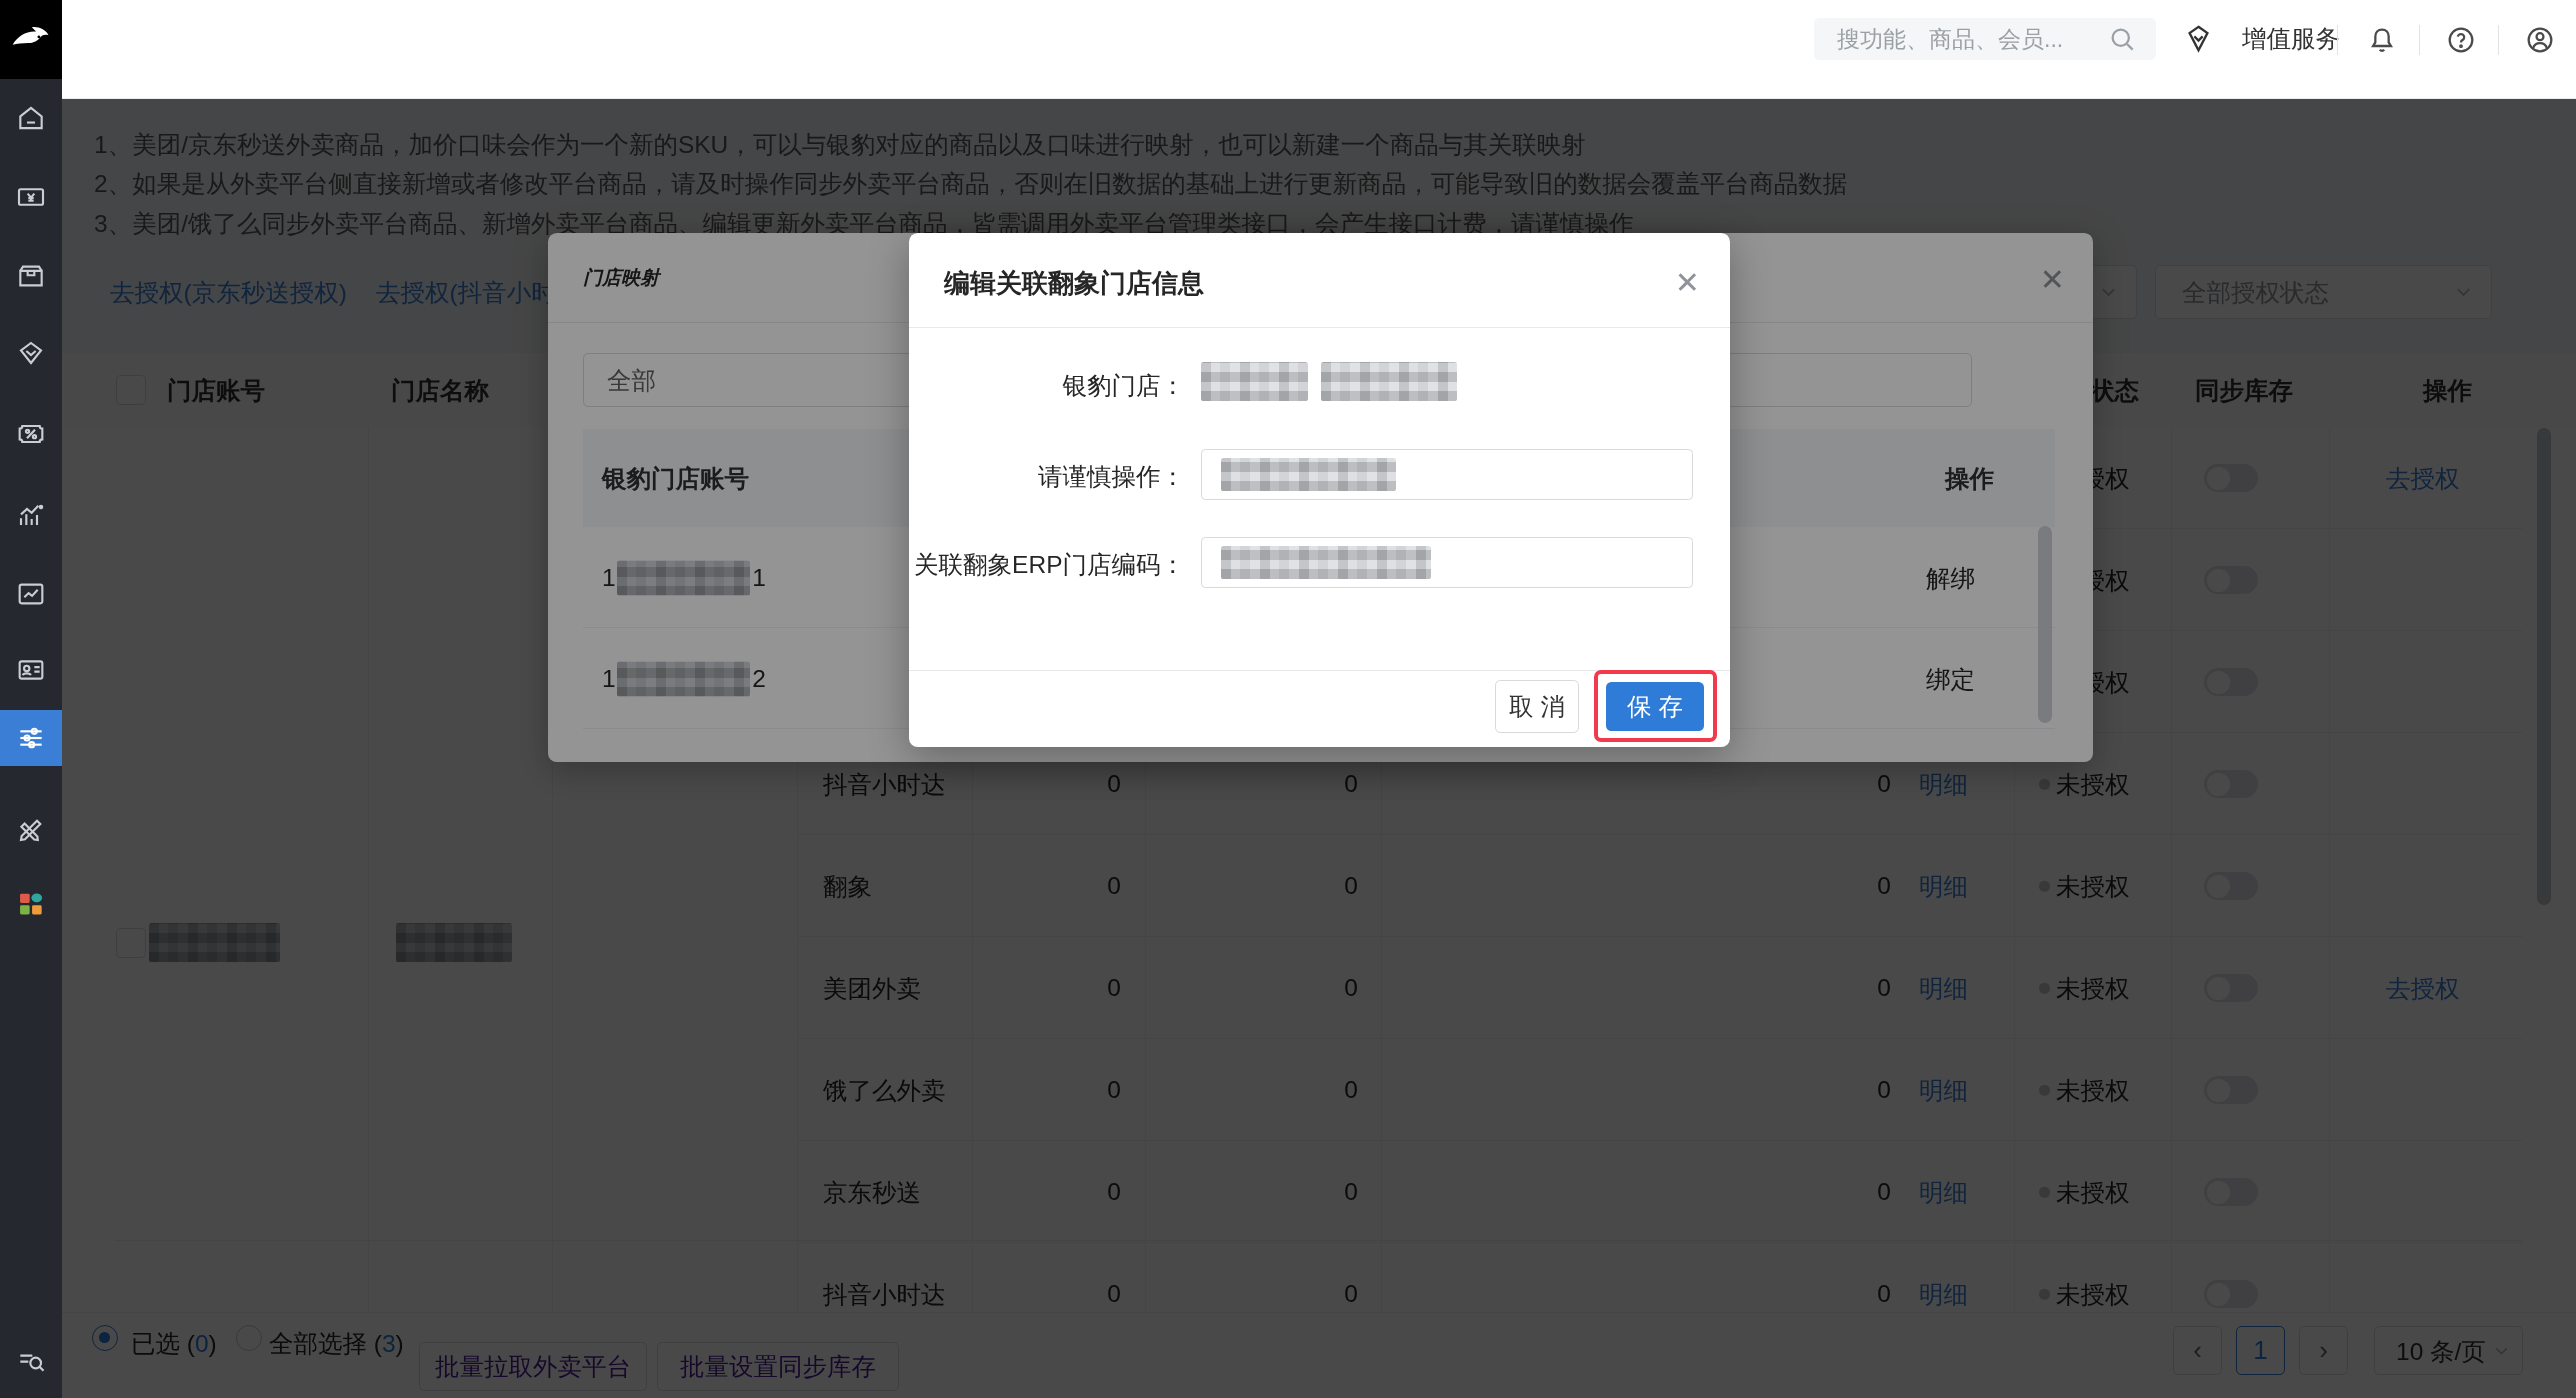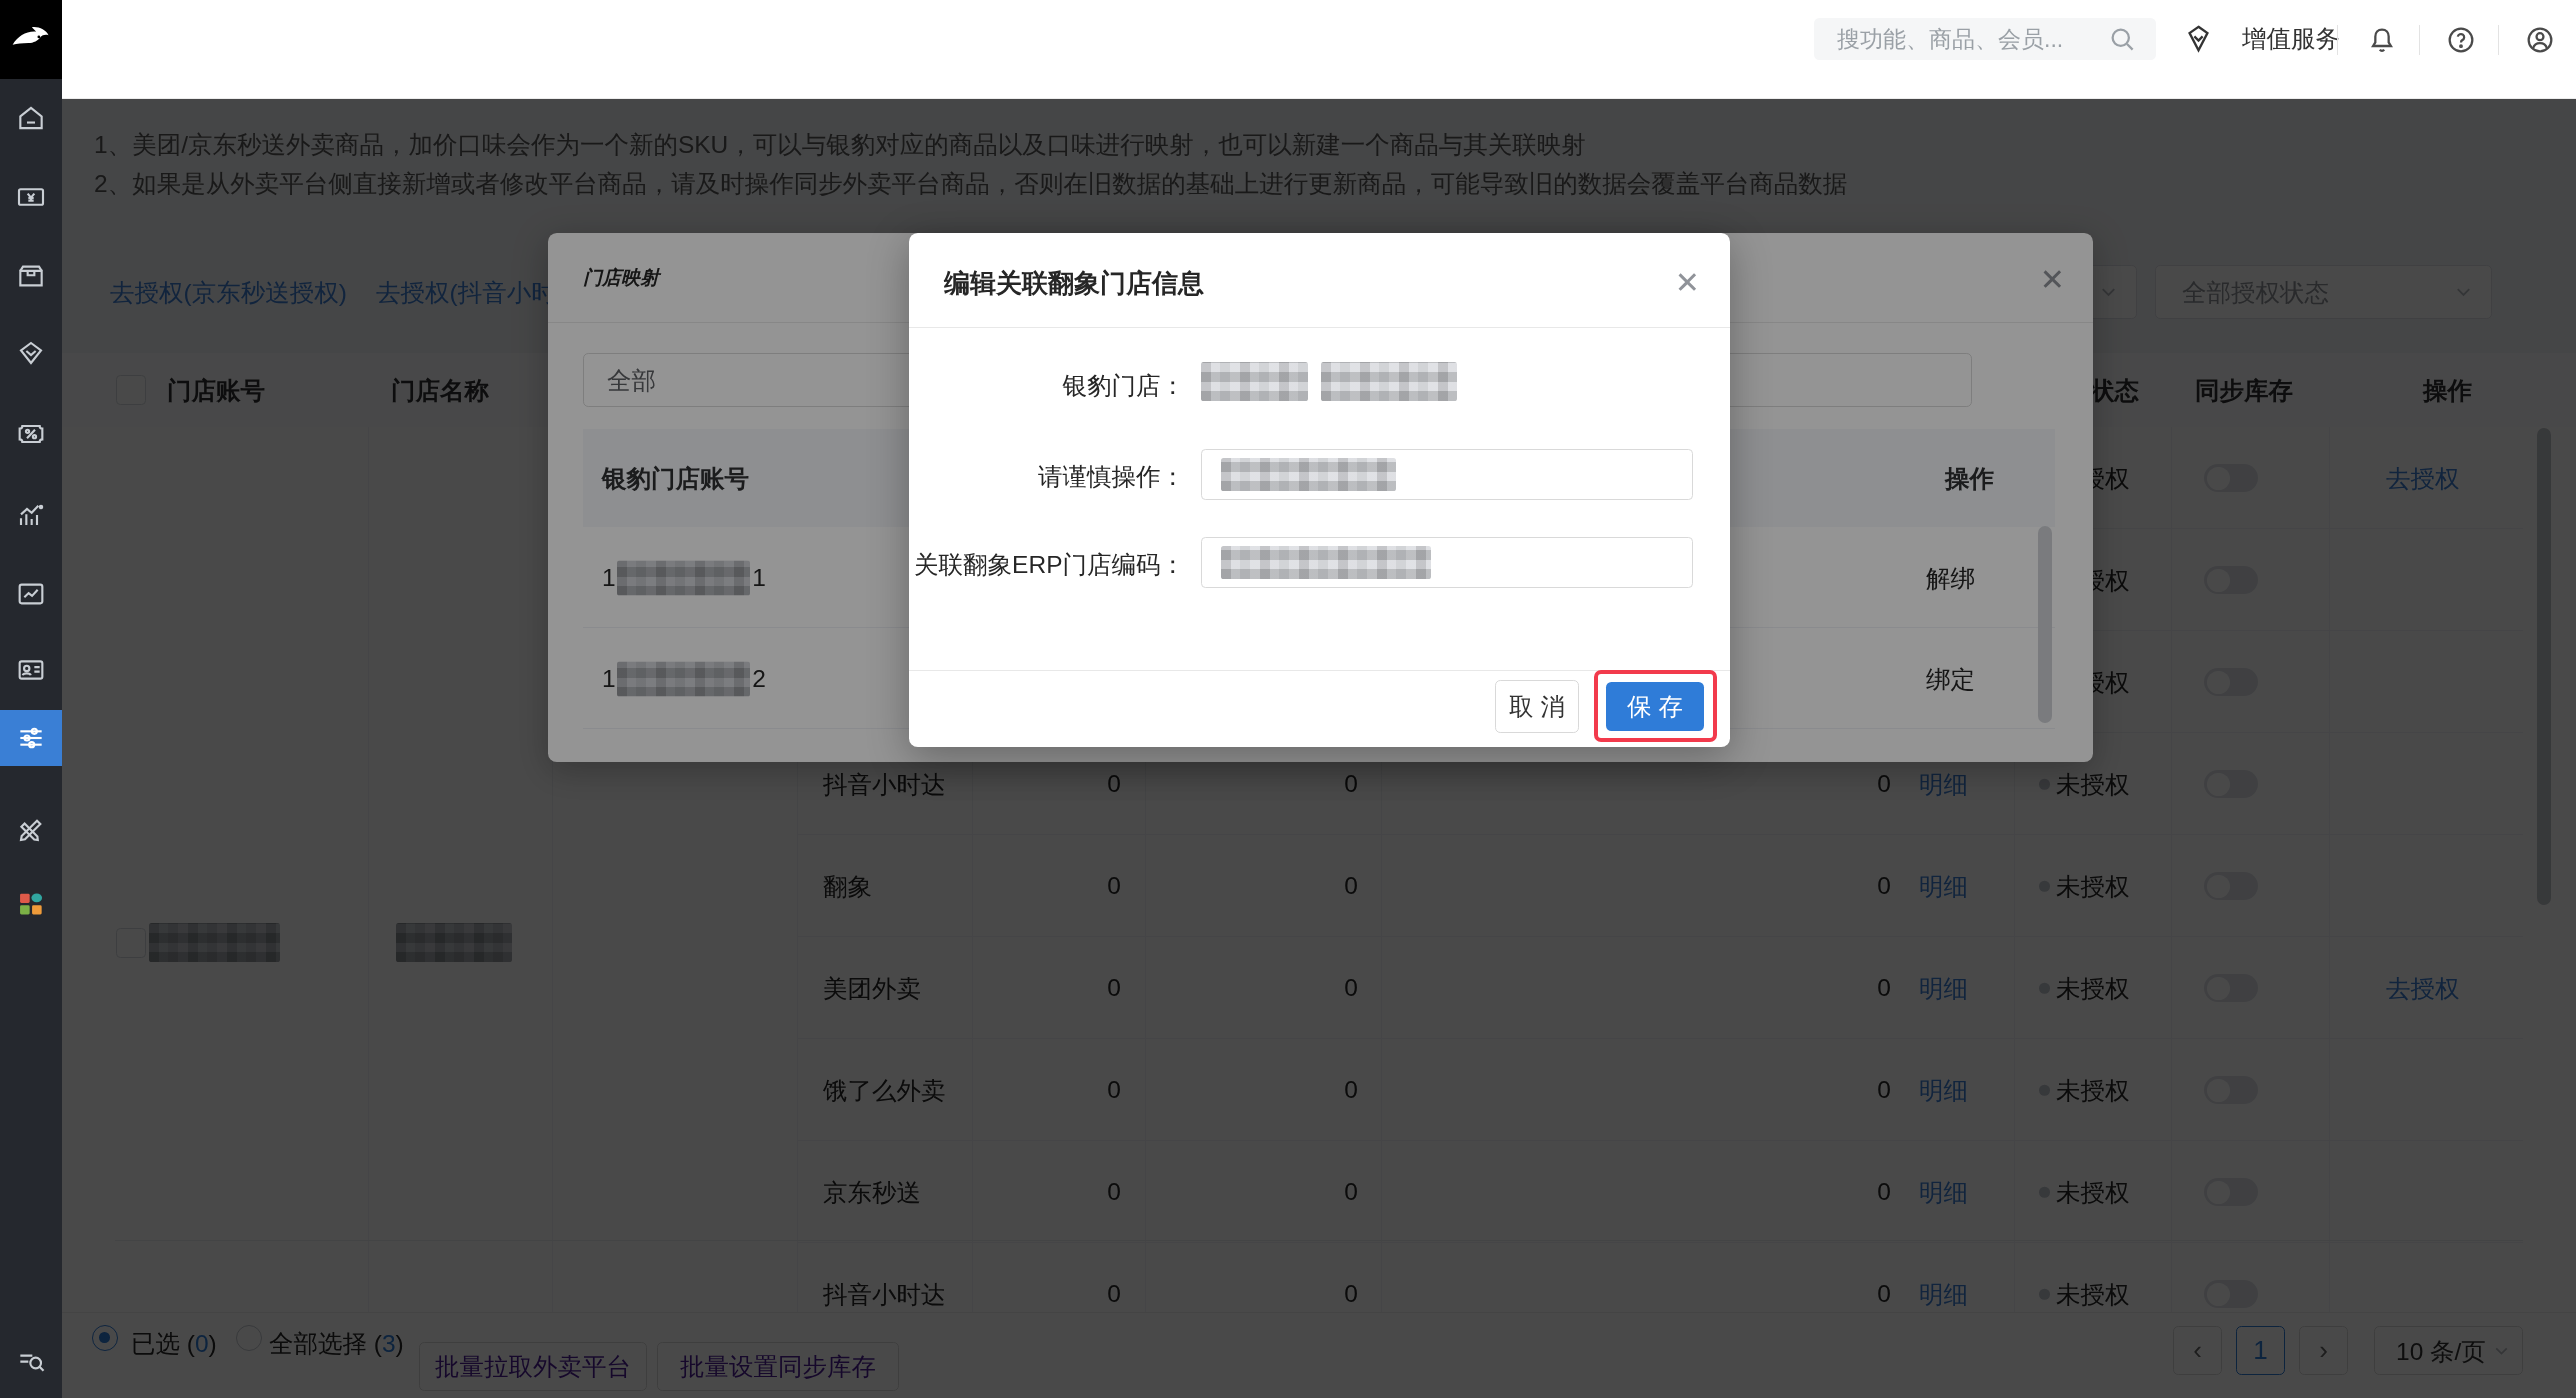--- a/index.html
+++ b/index.html
@@ -152,20 +152,21 @@
     border:4.4px solid #f23a4c; border-radius:7px; pointer-events:none; }
 </style>
 </head>
 <body>
 
 <div id="app">
 
   <div id="content">
     <div class="notice-line" style="top:49px">1、美团/京东秒送外卖商品，加价口味会作为一个新的SKU，可以与银豹对应的商品以及口味进行映射，也可以新建一个商品与其关联映射</div>
     <div class="notice-line" style="top:88px">2、如果是从外卖平台侧直接新增或者修改平台商品，请及时操作同步外卖平台商品，否则在旧数据的基础上进行更新商品，可能导致旧的数据会覆盖平台商品数据</div>
+    <div class="notice-line" style="top:128px">3、美团/饿了么同步外卖平台商品、新增外卖平台商品、编辑更新外卖平台商品，皆需调用外卖平台管理类接口，会产生接口计费，请谨慎操作</div>
 
     <a class="link" id="authlink-jd">去授权(京东秒送授权)</a>
     <a class="link" id="authlink-dy">去授权(抖音小时达授权)</a>
 
     <div class="filter-box" style="left:1865px; width:210px;">
       <svg class="chev" viewBox="0 0 24 24" fill="none" stroke="currentColor" stroke-width="2">
           <path d="M6 9l6 6 6-6"></path>
         </svg>
     </div>
     <div class="filter-box" style="left:2093px; width:337px;">

